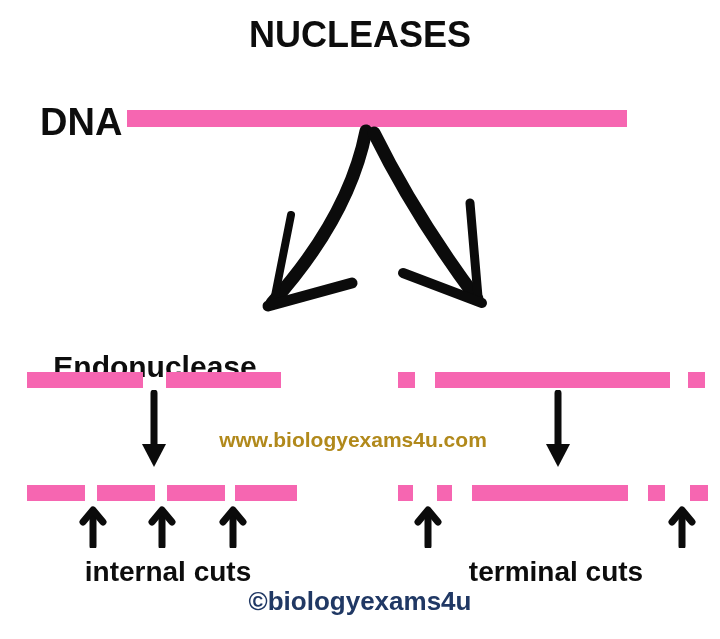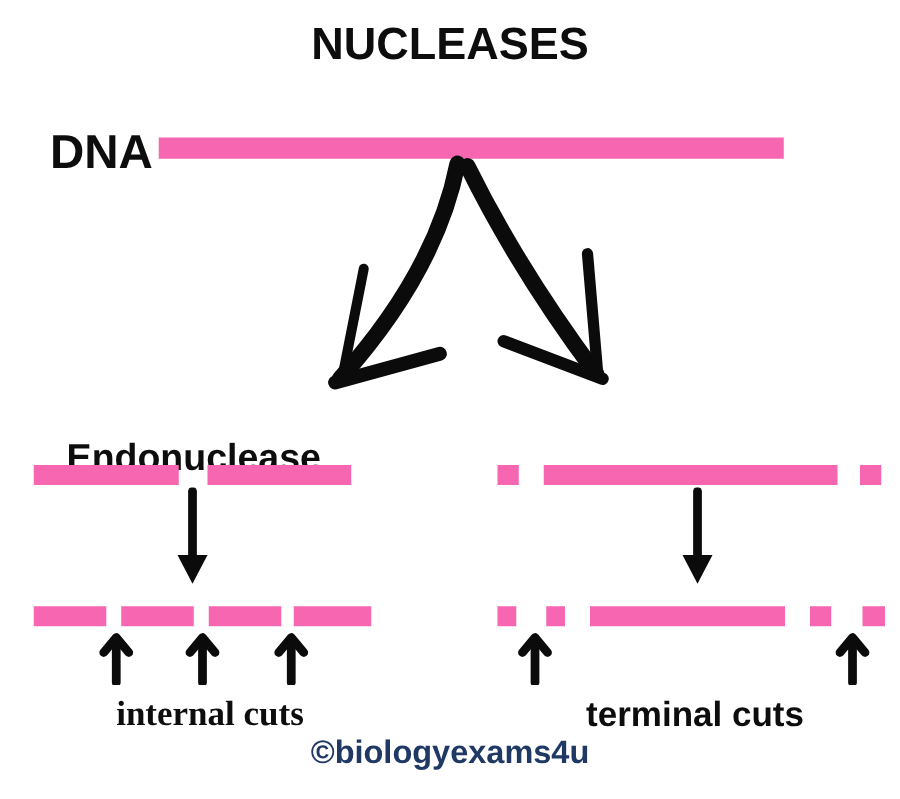--- a/index.html
+++ b/index.html
@@ -15,21 +15,21 @@
   .dna-label{left:40px;top:101px;width:80px;font-size:38px;font-weight:bold;color:var(--ink);}
   .segrow{left:0;top:0;width:720px;}
   .seg{position:absolute;top:0;height:100%;background:var(--pink,#F666B1);}
   .row-dna{top:110px;height:17px;}
   .row-sub{top:372px;height:16px;}
   .row-prod{top:485px;height:16px;}
   .heading{font-size:30px;font-weight:bold;text-align:center;color:var(--ink);}
   .heading.left{left:25px;top:338px;width:260px;margin-top:12px;}
   .heading.right{left:423px;top:326px;width:260px;}
   .caption{font-size:28px;font-weight:bold;text-align:center;color:var(--ink);}
-  .caption.left{left:48px;top:556px;width:240px;font-family:Liberation Serif, serif;}
+  .caption.left{left:48px;top:556px;width:240px;}
   .caption.right{left:436px;top:556px;width:240px;}
   .wm-site{left:203px;top:428px;width:300px;text-align:center;
     font-size:21px;font-weight:bold;color:var(--gold,#B1891B);}
   .wm-copy{left:0;right:0;top:586px;text-align:center;
     font-size:26px;font-weight:bold;color:var(--navy,#203864);}
   svg{display:block;}
   .stroke{stroke:#0b0b0b;fill:none;stroke-linecap:round;stroke-linejoin:round;}
   .fill{fill:#0b0b0b;stroke:none;}
 </style>
 </head>
@@ -67,20 +67,21 @@
 
   <svg class="abs" style="left:139px;top:390px" width="30" height="80" viewBox="0 0 30 80">
     <line class="stroke" stroke-width="7" x1="15" y1="3" x2="15" y2="56"></line>
     <polygon class="fill" points="3,54 27,54 15,77"></polygon>
   </svg>
   <svg class="abs" style="left:543px;top:390px" width="30" height="80" viewBox="0 0 30 80">
     <line class="stroke" stroke-width="7" x1="15" y1="3" x2="15" y2="56"></line>
     <polygon class="fill" points="3,54 27,54 15,77"></polygon>
   </svg>
 
+  <div class="abs wm-site">www.biologyexams4u.com</div>
 
   <div class="abs segrow row-prod">
       <div class="seg" style="left: 27px; width: 58px;"></div>
       <div class="seg" style="left: 97px; width: 58px;"></div>
       <div class="seg" style="left: 167px; width: 58px;"></div>
       <div class="seg" style="left: 235px; width: 62px;"></div>
     </div>
   <div class="abs segrow row-prod">
       <div class="seg" style="left: 398px; width: 15px;"></div>
       <div class="seg" style="left: 437px; width: 15px;"></div>

